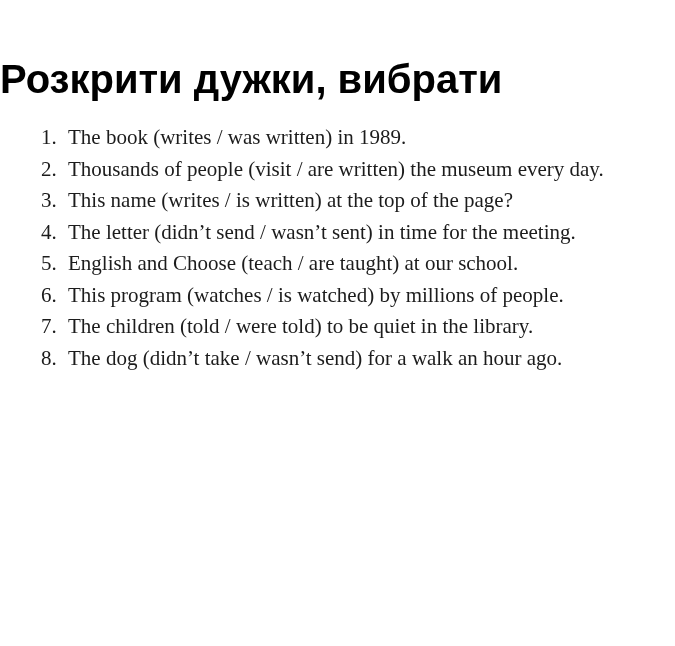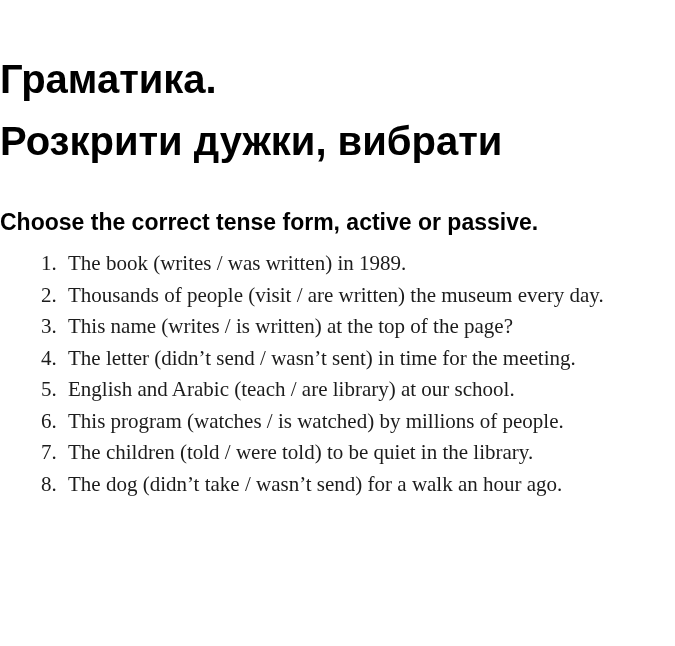--- a/index.html
+++ b/index.html
@@ -47,30 +47,28 @@
     padding-left: 6px;
     white-space: nowrap;
   }
 </style>
 </head>
 <body>
 
 <div class="doc">
 
   <div class="h-uk">
-    <div class="uk-line">Граматика.</div>
     <div class="uk-line">Розкрити дужки, вибрати</div>
   </div>
 
-  <div class="h-en">Choose the correct tense form, active or passive.</div>
 
   <ol class="sentences">
     <li>The book (writes / was written) in 1989.</li>
     <li>Thousands of people (visit / are written) the museum every day.</li>
     <li>This name (writes / is written) at the top of the page?</li>
     <li>The letter (didn’t send / wasn’t sent) in time for the meeting.</li>
-    <li>English and Arabic (teach / are library) at our school.</li>
+    <li>English and Choose (teach / are taught) at our school.</li>
     <li>This program (watches / is watched) by millions of people.</li>
     <li>The children (told / were told) to be quiet in the library.</li>
     <li>The dog (didn’t take / wasn’t send) for a walk an hour ago.</li>
   </ol>
 
 </div>
 
 </body></html>

